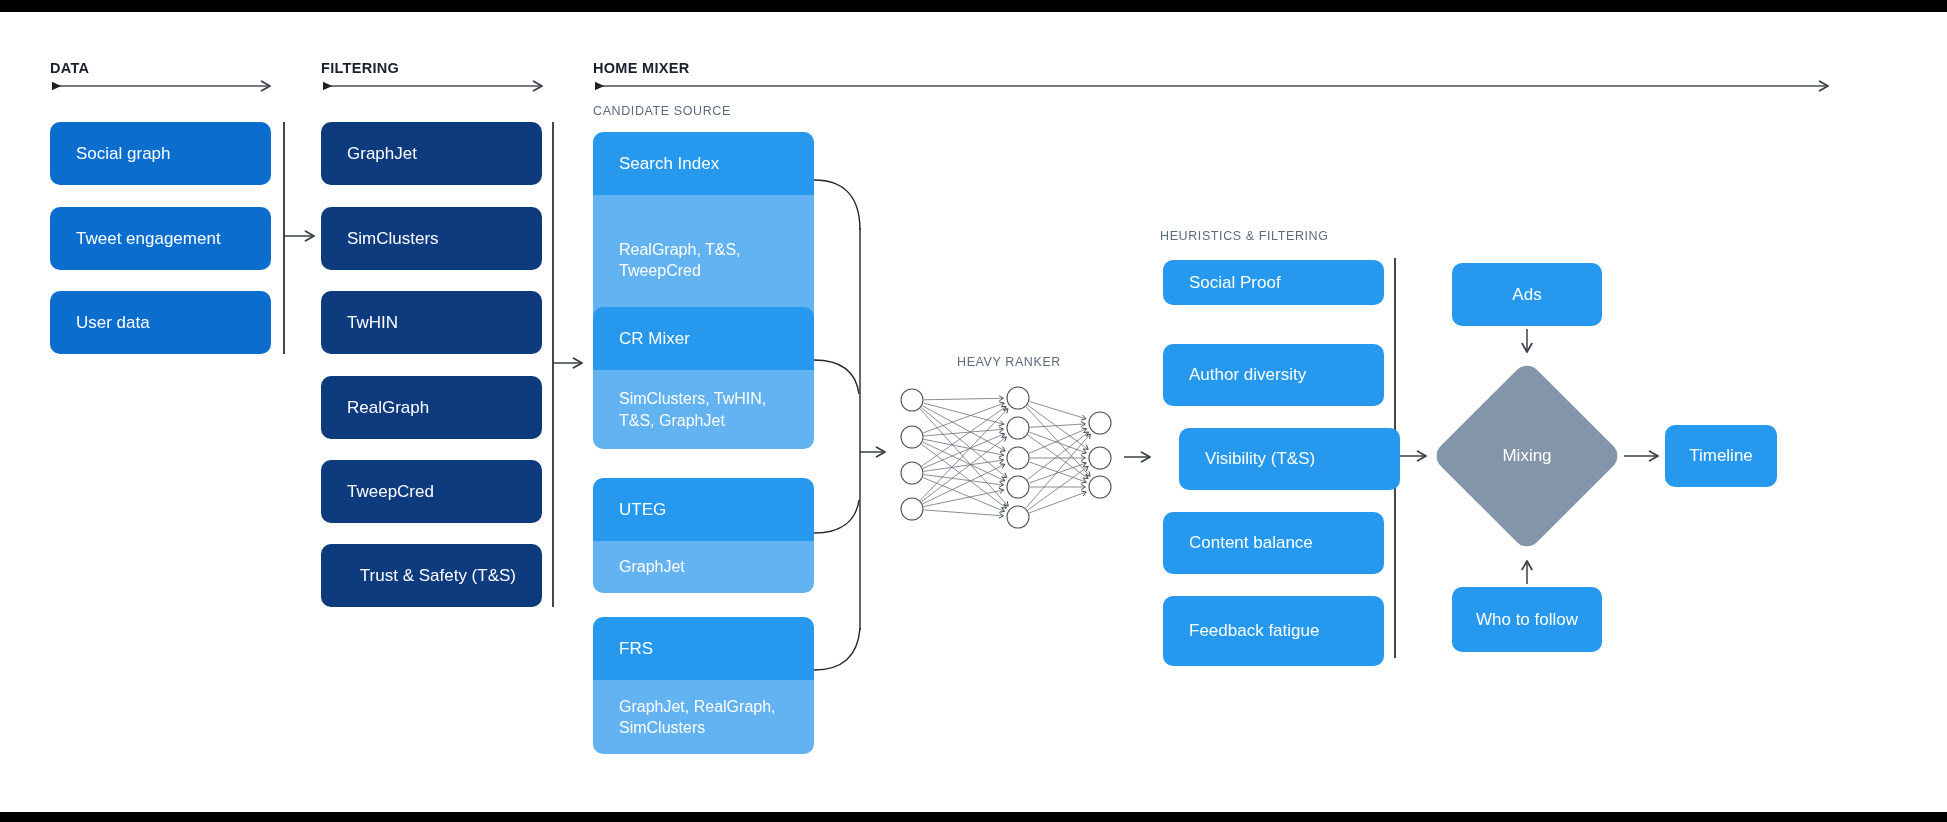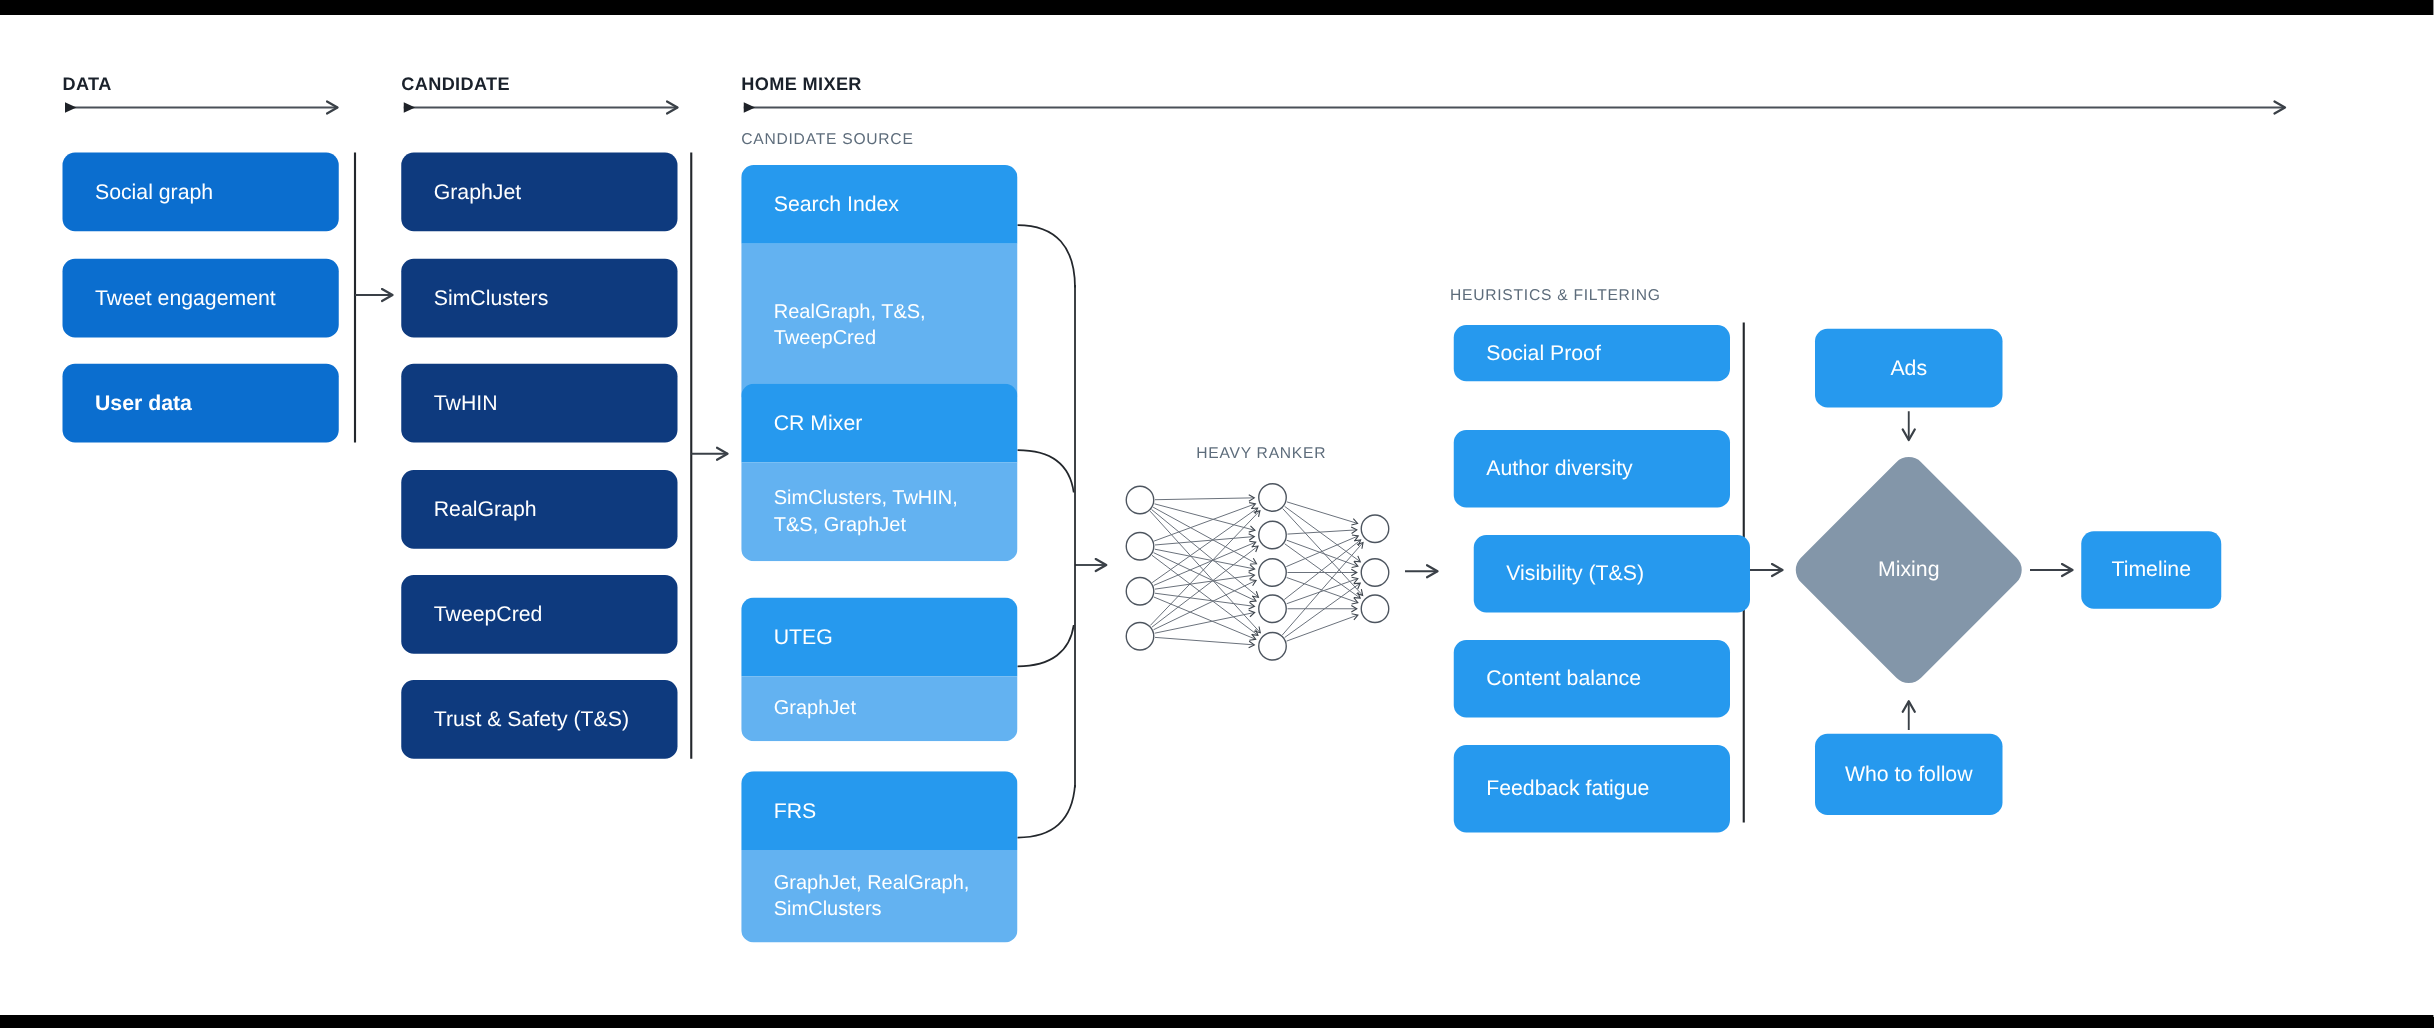--- a/index.html
+++ b/index.html
@@ -156,41 +156,41 @@
       </g>
   </svg>
 
   <div class="sec-label" style="left:50px; top:60px;">DATA</div>
   <div class="box blue" style="left:50px; top:207px;">
       <span>Tweet engagement</span>
     </div>
   <div class="box blue" style="left:50px; top:122px;">
       <span>Social graph</span>
     </div>
-  <div class="box blue" style="left:50px; top:291px;font-weight:bold;">
+  <div class="box blue" style="left:50px; top:291px;">
       <span>User data</span>
     </div>
 
-  <div class="sec-label" style="left:321px; top:60px;">CANDIDATE</div>
+  <div class="sec-label" style="left:321px; top:60px;">FILTERING</div>
   <div class="box navy" style="left:321px; top:122px;">
       <span>GraphJet</span>
     </div>
   <div class="box navy" style="left:321px; top:207px;">
       <span>SimClusters</span>
     </div>
   <div class="box navy" style="left:321px; top:291px;">
       <span>TwHIN</span>
     </div>
   <div class="box navy" style="left:321px; top:376px;">
       <span>RealGraph</span>
     </div>
   <div class="box navy" style="left:321px; top:460px;">
       <span>TweepCred</span>
     </div>
-  <div class="box navy" style="left:321px; top:544px;">
+  <div class="box navy" style="left:321px; top:544px;justify-content:flex-end;">
       <span>Trust &amp; Safety (T&amp;S)</span>
     </div>
 
   <div class="sec-label" style="left:593px; top:60px;">HOME MIXER</div>
   <div class="sub-label" style="left:593px; top:104px;">CANDIDATE SOURCE</div>
 
   <div class="cand-group" style="left:593px; top:132px; height:193px;">
     <div class="cand-head">Search Index</div>
     <div class="cand-sub">
         <span>RealGraph, T&amp;S, TweepCred</span>

